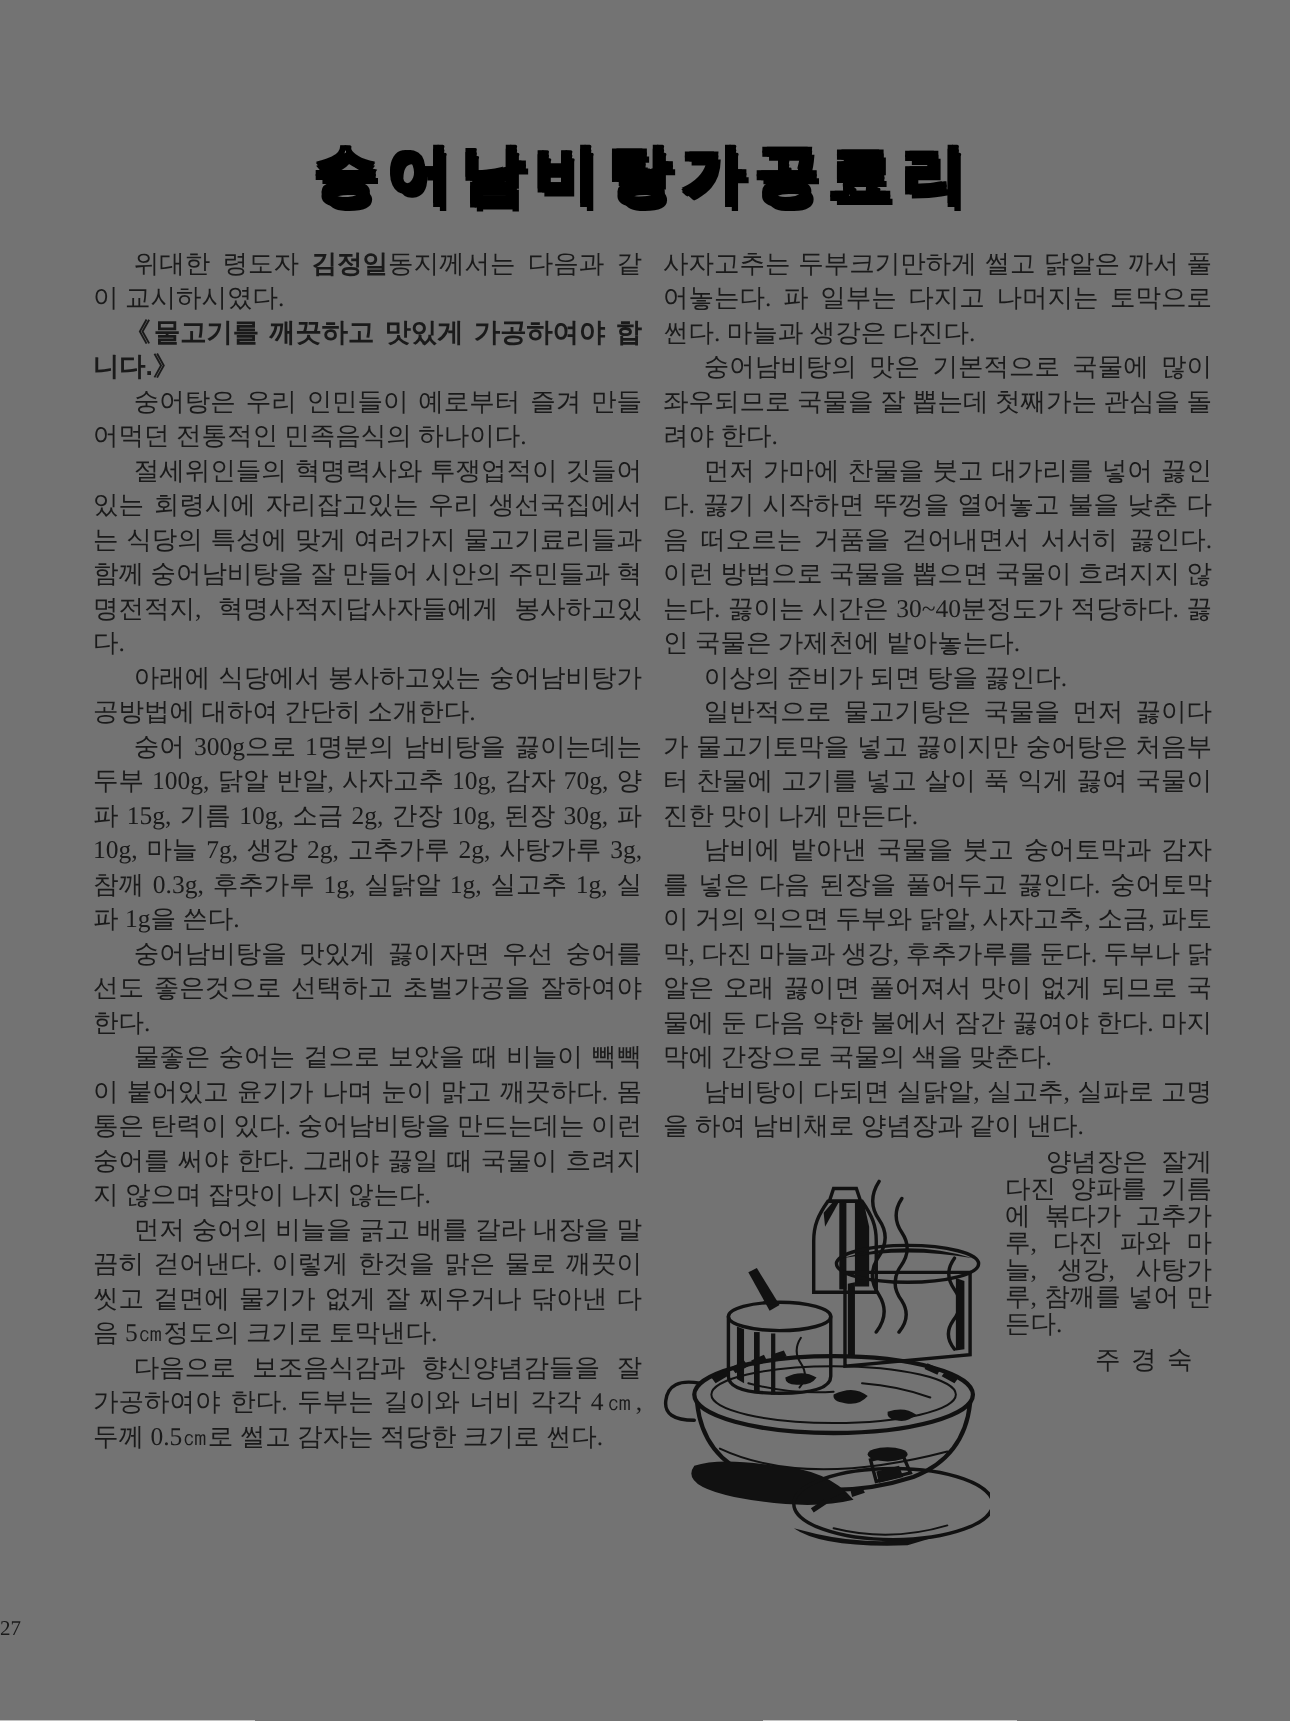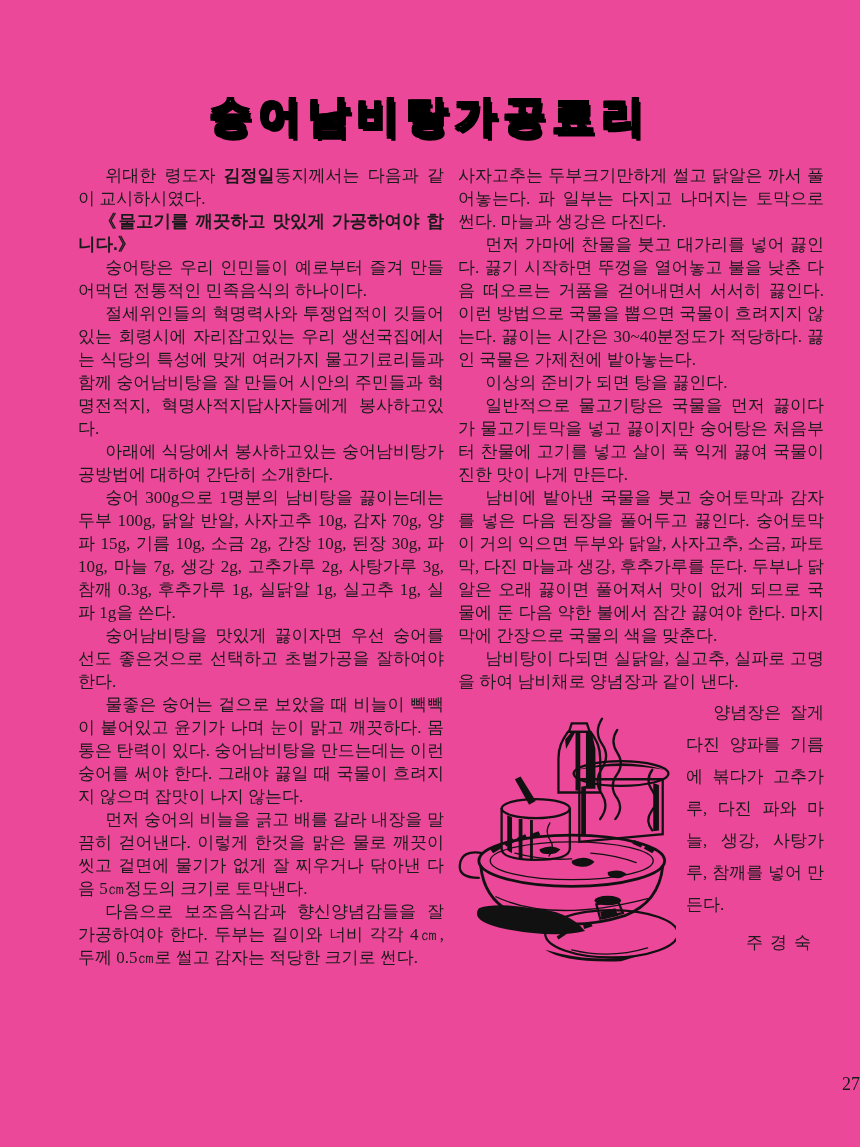--- a/index.html
+++ b/index.html
@@ -4,21 +4,21 @@
 <style>
   html, body {
     margin: 0;
     padding: 0;
     background: #ffffff;
   }
   .page {
     position: relative;
     width: 860px;
     height: 1147px;
-    background: #ec4899;
+    background: #737373;
     color: #1a1a1a;
     font-family: "Liberation Serif", "DejaVu Serif", serif;
     overflow: hidden;
   }
   .title-wrap {
     padding-top: 88px;
     text-align: center;
   }
   .title-text {
     display: inline-block;
@@ -30,21 +30,21 @@
     -webkit-text-stroke: 2px #000000;
     text-shadow:
       3px 4px 0 #000,
       -1.5px -1.5px 0 #000,
       1.5px -1.5px 0 #000,
       -1.5px 1.5px 0 #000,
       1.5px 1.5px 0 #000;
   }
   .columns {
     width: 746px;
-    margin: 20px 0 0 78px;
+    margin: 20px 0 0 62px;
     display: flex;
     gap: 14px;
   }
   .col {
     width: 366px;
     font-size: 17px;
     line-height: 23px;
     text-align: justify;
   }
   .para {
@@ -72,40 +72,40 @@
     align-items: flex-start;
   }
   .illustration-box {
     width: 218px;
     flex: 0 0 auto;
     padding-top: 14px;
   }
   .narrow-col {
     flex: 1 1 auto;
     font-size: 17px;
-    line-height: 32px;
+    line-height: 18px;
     text-align: justify;
   }
   .narrow-col .note-text {
     margin: 0;
     text-indent: 1.6em;
   }
   .author-line {
     margin-top: 6px;
     text-align: right;
     padding-right: 6px;
     letter-spacing: 7px;
   }
   .page-number {
     position: absolute;
     left: 0;
     right: 0;
     bottom: 52px;
-    text-align: right;
-    font-size: 18px;
+    text-align: left;
+    font-size: 14px;
   }
   svg .ln { fill: none; stroke: #111; stroke-width: 2.4; stroke-linecap: round; }
   svg .ln-thin { fill: none; stroke: #111; stroke-width: 1.4; stroke-linecap: round; }
   svg .dark { fill: #111; stroke: none; }
 </style>
 </head>
 <body>
 
 <div class="page">
 
@@ -123,20 +123,21 @@
       <p class="para">아래에 식당에서 봉사하고있는 숭어남비탕가공방법에 대하여 간단히 소개한다.</p>
       <p class="para">숭어 300g으로 1명분의 남비탕을 끓이는데는 두부 100g, 닭알 반알, 사자고추 10g, 감자 70g, 양파 15g, 기름 10g, 소금 2g, 간장 10g, 된장 30g, 파 10g, 마늘 7g, 생강 2g, 고추가루 2g, 사탕가루 3g, 참깨 0.3g, 후추가루 1g, 실닭알 1g, 실고추 1g, 실파 1g을 쓴다.</p>
       <p class="para">숭어남비탕을 맛있게 끓이자면 우선 숭어를 선도 좋은것으로 선택하고 초벌가공을 잘하여야 한다.</p>
       <p class="para">물좋은 숭어는 겉으로 보았을 때 비늘이 빽빽이 붙어있고 윤기가 나며 눈이 맑고 깨끗하다. 몸통은 탄력이 있다. 숭어남비탕을 만드는데는 이런 숭어를 써야 한다. 그래야 끓일 때 국물이 흐려지지 않으며 잡맛이 나지 않는다.</p>
       <p class="para">먼저 숭어의 비늘을 긁고 배를 갈라 내장을 말끔히 걷어낸다. 이렇게 한것을 맑은 물로 깨끗이 씻고 겉면에 물기가 없게 잘 찌우거나 닦아낸 다음 5㎝정도의 크기로 토막낸다.</p>
       <p class="para">다음으로 보조음식감과 향신양념감들을 잘 가공하여야 한다. 두부는 길이와 너비 각각 4㎝, 두께 0.5㎝로 썰고 감자는 적당한 크기로 썬다.</p>
     </div>
 
     <div class="col">
       <p class="para continuation">사자고추는 두부크기만하게 썰고 닭알은 까서 풀어놓는다. 파 일부는 다지고 나머지는 토막으로 썬다. 마늘과 생강은 다진다.</p>
+      <p class="para">숭어남비탕의 맛은 기본적으로 국물에 많이 좌우되므로 국물을 잘 뽑는데 첫째가는 관심을 돌려야 한다.</p>
       <p class="para">먼저 가마에 찬물을 붓고 대가리를 넣어 끓인다. 끓기 시작하면 뚜껑을 열어놓고 불을 낮춘 다음 떠오르는 거품을 걷어내면서 서서히 끓인다. 이런 방법으로 국물을 뽑으면 국물이 흐려지지 않는다. 끓이는 시간은 30~40분정도가 적당하다. 끓인 국물은 가제천에 밭아놓는다.</p>
       <p class="para">이상의 준비가 되면 탕을 끓인다.</p>
       <p class="para">일반적으로 물고기탕은 국물을 먼저 끓이다가 물고기토막을 넣고 끓이지만 숭어탕은 처음부터 찬물에 고기를 넣고 살이 푹 익게 끓여 국물이 진한 맛이 나게 만든다.</p>
       <p class="para">남비에 밭아낸 국물을 붓고 숭어토막과 감자를 넣은 다음 된장을 풀어두고 끓인다. 숭어토막이 거의 익으면 두부와 닭알, 사자고추, 소금, 파토막, 다진 마늘과 생강, 후추가루를 둔다. 두부나 닭알은 오래 끓이면 풀어져서 맛이 없게 되므로 국물에 둔 다음 약한 불에서 잠간 끓여야 한다. 마지막에 간장으로 국물의 색을 맞춘다.</p>
       <p class="para">남비탕이 다되면 실닭알, 실고추, 실파로 고명을 하여 남비채로 양념장과 같이 낸다.</p>
 
       <div class="bottom-row">
         <div class="illustration-box">
           <svg viewBox="0 0 230 268" width="218" height="254" xmlns="http://www.w3.org/2000/svg">
 

